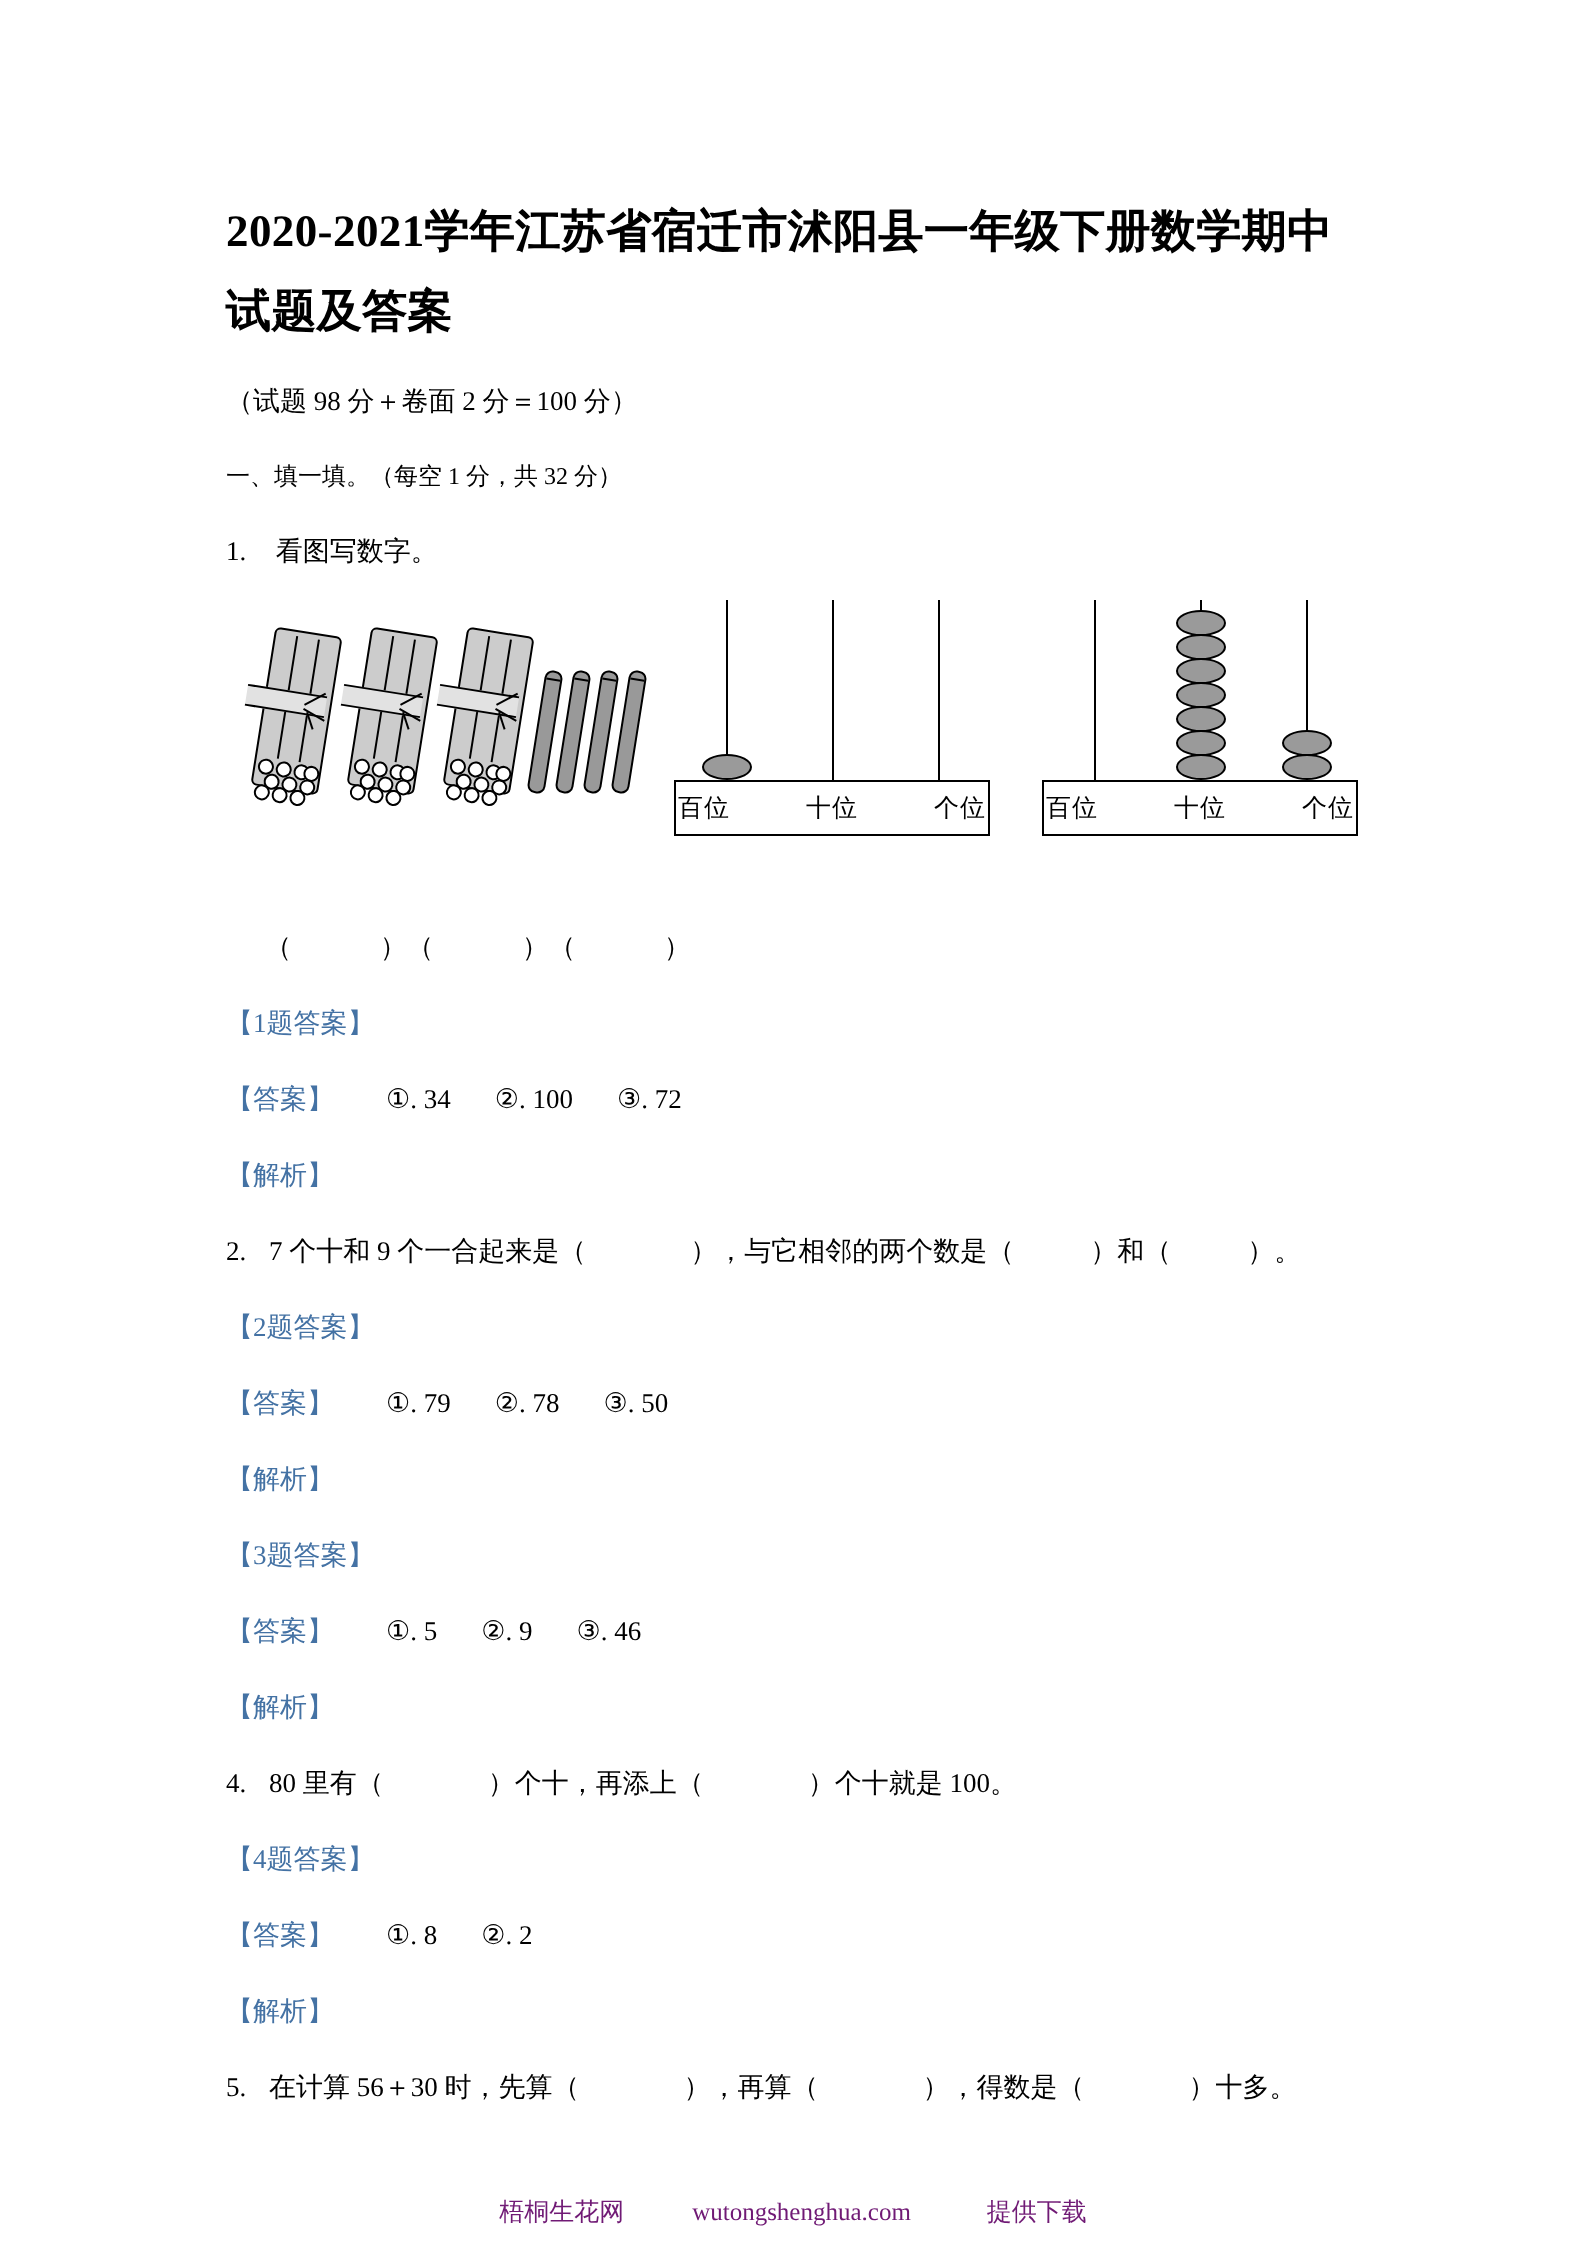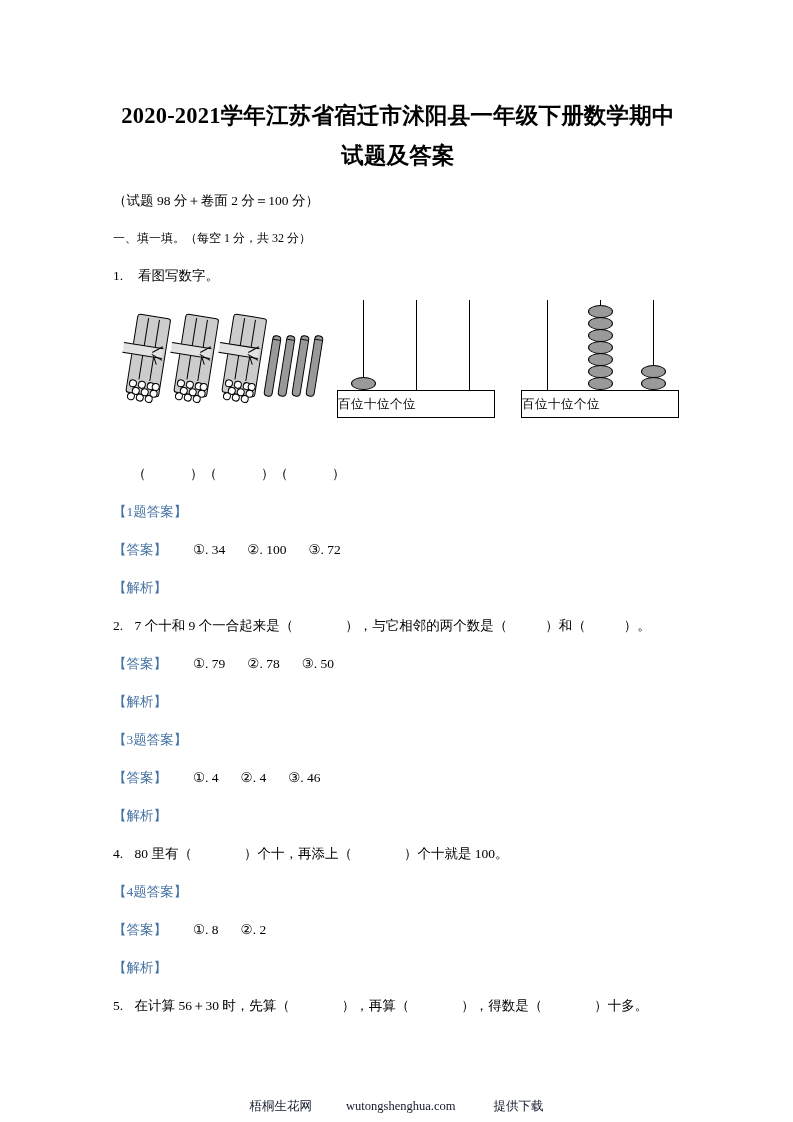--- a/index.html
+++ b/index.html
@@ -29,21 +29,20 @@
   }
 
   
   .doc-title {
     font-size: 22.5px;
     font-weight: bold;
     line-height: 40px;
     letter-spacing: 0.2px;
     margin: 0;
     font-family: "Liberation Serif", "DejaVu Serif", serif;
-    text-align: center;
   }
 
   .subtitle {
     font-size: 13.5px;
     line-height: 22px;
     margin-top: 14px;
     padding-right: 78px;
   }
 
   .section-head {
@@ -230,45 +229,46 @@
     background: #ffffff;
     box-sizing: border-box;
   }
   .abacus .frame .lbls {
     position: absolute;
     left: 0; top: 0;
     width: 100%;
     height: 100%;
     display: flex;
     align-items: center;
-    justify-content: flex-start;
+    justify-content: center;
     font-size: 12.5px;
     font-family: "Liberation Serif", "DejaVu Serif", serif;
     letter-spacing: 0.5px;
+    gap: 38px;
   }
   .abacus .bead {
     position: absolute;
     width: 25px;
     height: 13px;
     margin-left: -12.5px;
     background: #9a9a9a;
     border: 1.5px solid #000;
     border-radius: 50%;
     box-sizing: border-box;
   }
 
   
   .footer {
     position: absolute;
     left: 0;
     top: 1098px;
     width: 793px;
     text-align: center;
     font-size: 12.5px;
-    color: #0f172a;
+    color: #701a75;
   }
   .footer span { display: inline-block; }
   .footer .f2 { margin-left: 34px; font-family: "Liberation Serif", "DejaVu Serif", serif; }
   .footer .f3 { margin-left: 38px; }
 </style>
 </head>
 <body>
 
 <div class="page">
   <div class="content">
@@ -413,33 +413,34 @@
       <span class="lbl">【答案】</span><span class="sp1"></span><span class="val">①. 34</span><span class="sp2"></span><span class="val">②. 100</span><span class="sp2"></span><span class="val">③. 72</span>
     </div>
 
     <div class="ans-label-line blue">【解析】</div>
 
     <div class="q-line">
       <span>2.</span>
       <span style="display:inline-block;width:8px"></span><span>7 个十和 9 个一合起来是（</span><span class="gapq"></span><span>），与它相邻的两个数是（</span><span class="gapq-s"></span><span>）和（</span><span class="gapq-s"></span><span>）。</span>
     </div>
 
+    <div class="ans-label-line blue">【2题答案】</div>
 
     <div class="ansrow">
       <span class="lbl">【答案】</span><span class="sp1"></span><span class="val">①. 79</span><span class="sp2"></span><span class="val">②. 78</span><span class="sp2"></span><span class="val">③. 50</span>
     </div>
 
     <div class="ans-label-line blue">【解析】</div>
 
 
 
     <div class="ans-label-line blue">【3题答案】</div>
 
     <div class="ansrow">
-      <span class="lbl">【答案】</span><span class="sp1"></span><span class="val">①. 4</span><span class="sp2"></span><span class="val">②. 4</span><span class="sp2"></span><span class="val">③. 46</span>
+      <span class="lbl">【答案】</span><span class="sp1"></span><span class="val">①. 5</span><span class="sp2"></span><span class="val">②. 9</span><span class="sp2"></span><span class="val">③. 46</span>
     </div>
 
     <div class="ans-label-line blue">【解析】</div>
 
     <div class="q-line">
       <span>4.</span>
       <span style="display:inline-block;width:8px"></span><span>80 里有（</span><span class="gapq"></span><span>）个十，再添上（</span><span class="gapq"></span><span>）个十就是 100。</span>
     </div>
 
     <div class="ans-label-line blue">【4题答案】</div>

